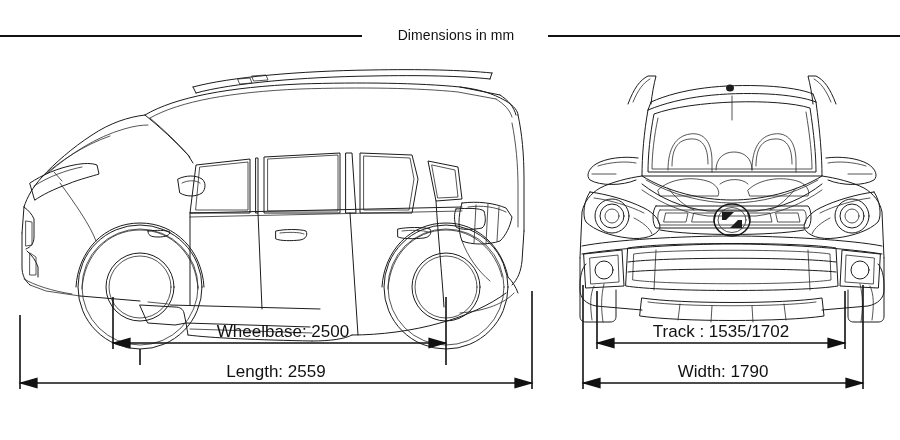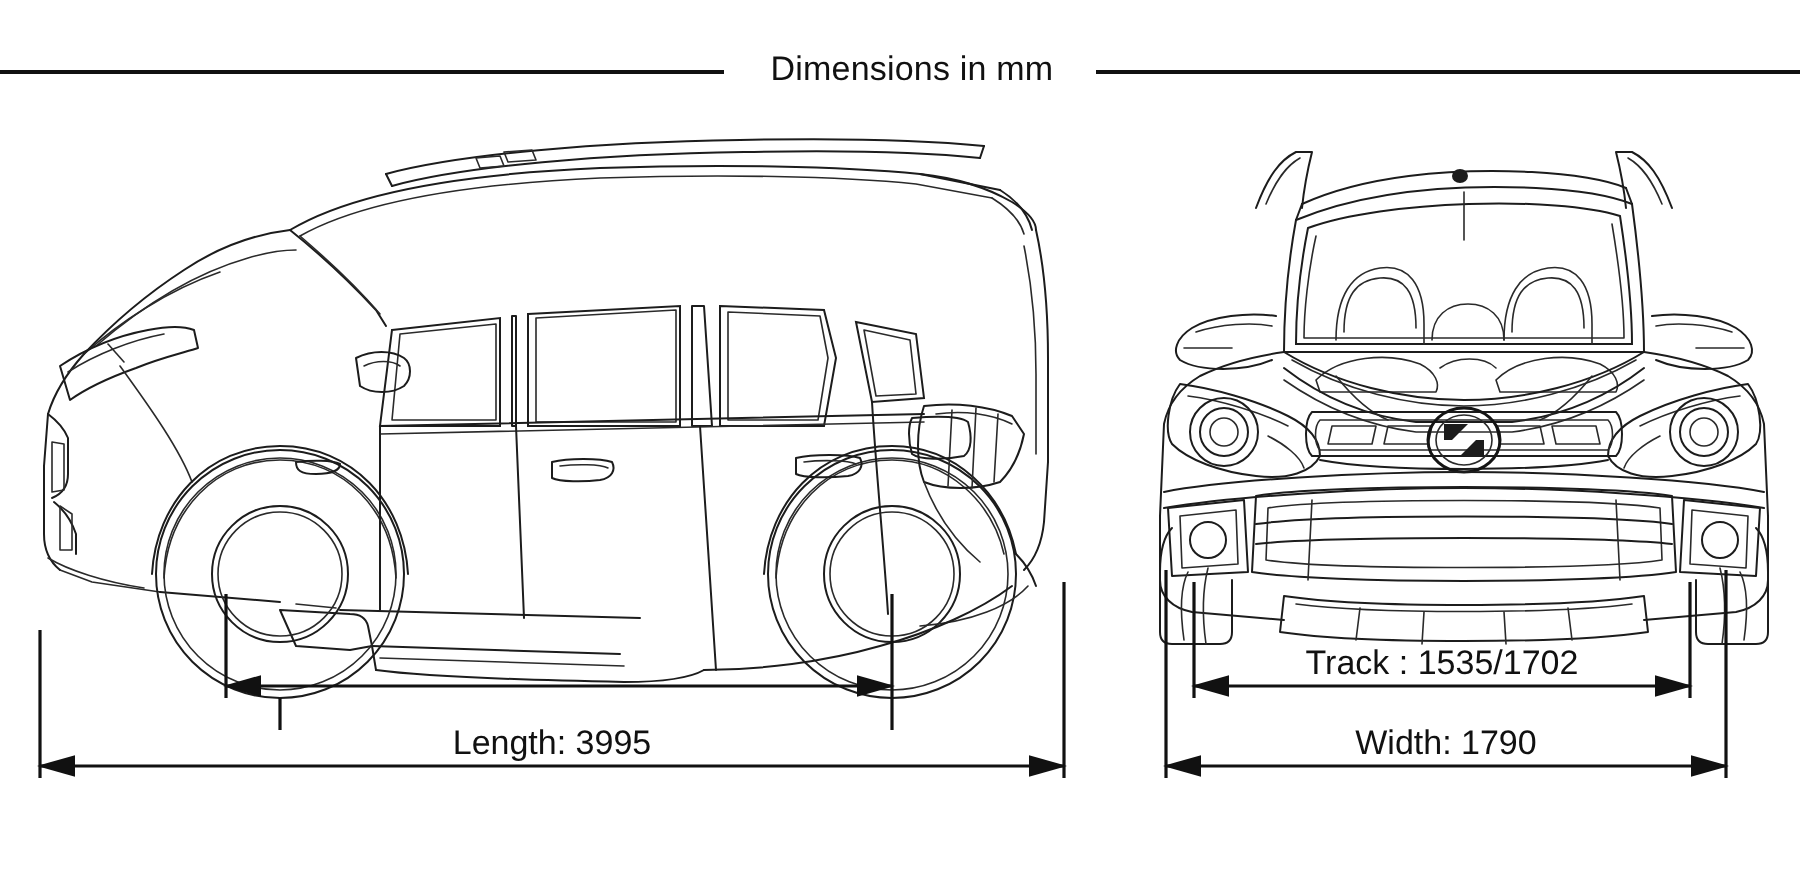--- a/index.html
+++ b/index.html
@@ -28,21 +28,21 @@
     top: 35px;
   }
   #rule-left  { left: 0px;   width: 362px; }
   #rule-right { left: 548px; width: 352px; }
   #title {
     position: absolute;
     left: 360px;
     top: 22px;
     width: 192px;
     text-align: center;
-    font-size: 17px;
+    font-size: 14px;
     line-height: 26px;
     letter-spacing: 0.1px;
     color: #111111;
     white-space: nowrap;
   }
   .dim-label {
     position: absolute;
     text-align: center;
     font-size: 17px;
     line-height: 20px;
@@ -327,17 +327,18 @@
       </marker>
     </defs>
     <path class="extline" d="M27 6 L 27 64"></path>
     <path class="extline" d="M275 6 L 275 64"></path>
     <path class="extline" d="M13 0 L 13 104"></path>
     <path class="extline" d="M293 0 L 293 104"></path>
     <line class="dimline" x1="27" y1="58" x2="275" y2="58" marker-start="url(#arrL2)" marker-end="url(#arrR2)"></line>
     <line class="dimline" x1="13" y1="98" x2="293" y2="98" marker-start="url(#arrL2)" marker-end="url(#arrR2)"></line>
   </svg>
 
-  <div class="dim-label" id="lbl-length">Length: 3995</div>
+  <div class="dim-label" id="lbl-wheelbase">Wheelbase: 2500</div>
+  <div class="dim-label" id="lbl-length">Length: 2559</div>
   <div class="dim-label" id="lbl-track">Track : 1535/1702</div>
   <div class="dim-label" id="lbl-width">Width: 1790</div>
 
 </div>
 
 </body></html>

